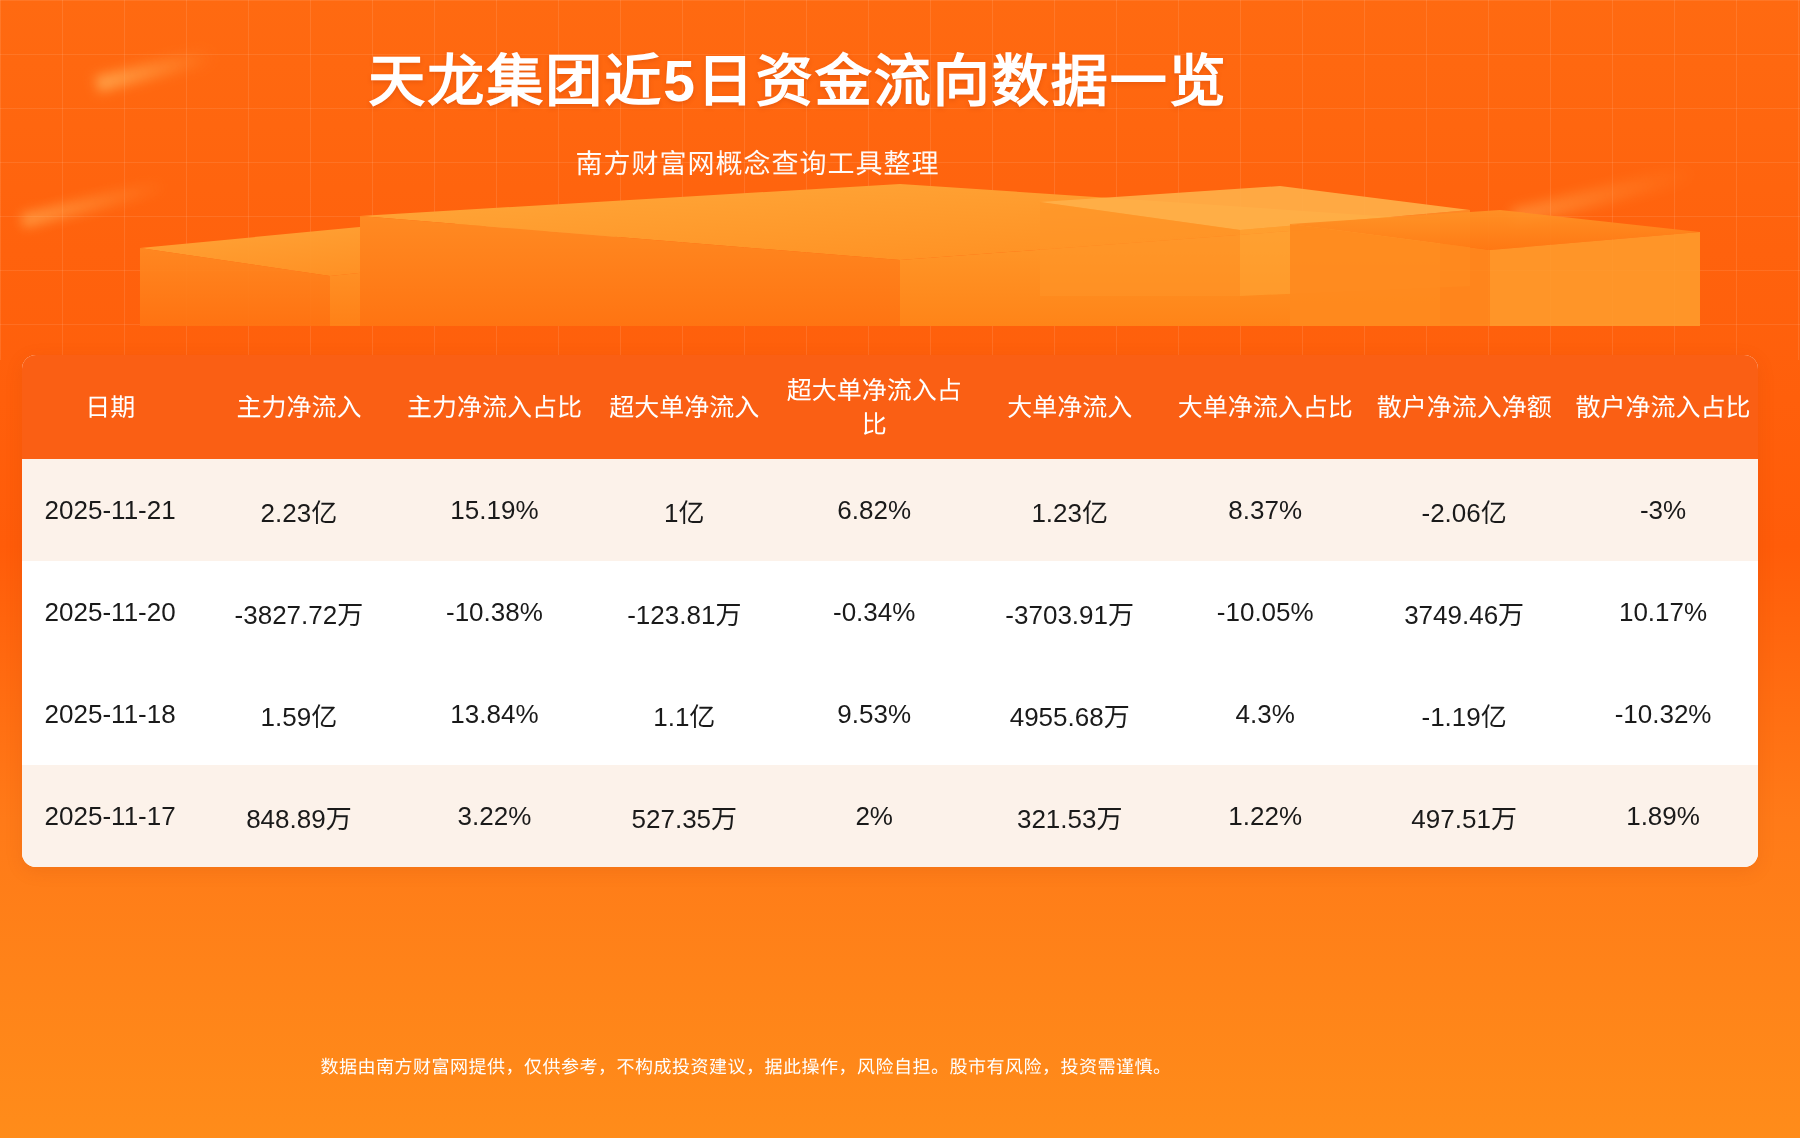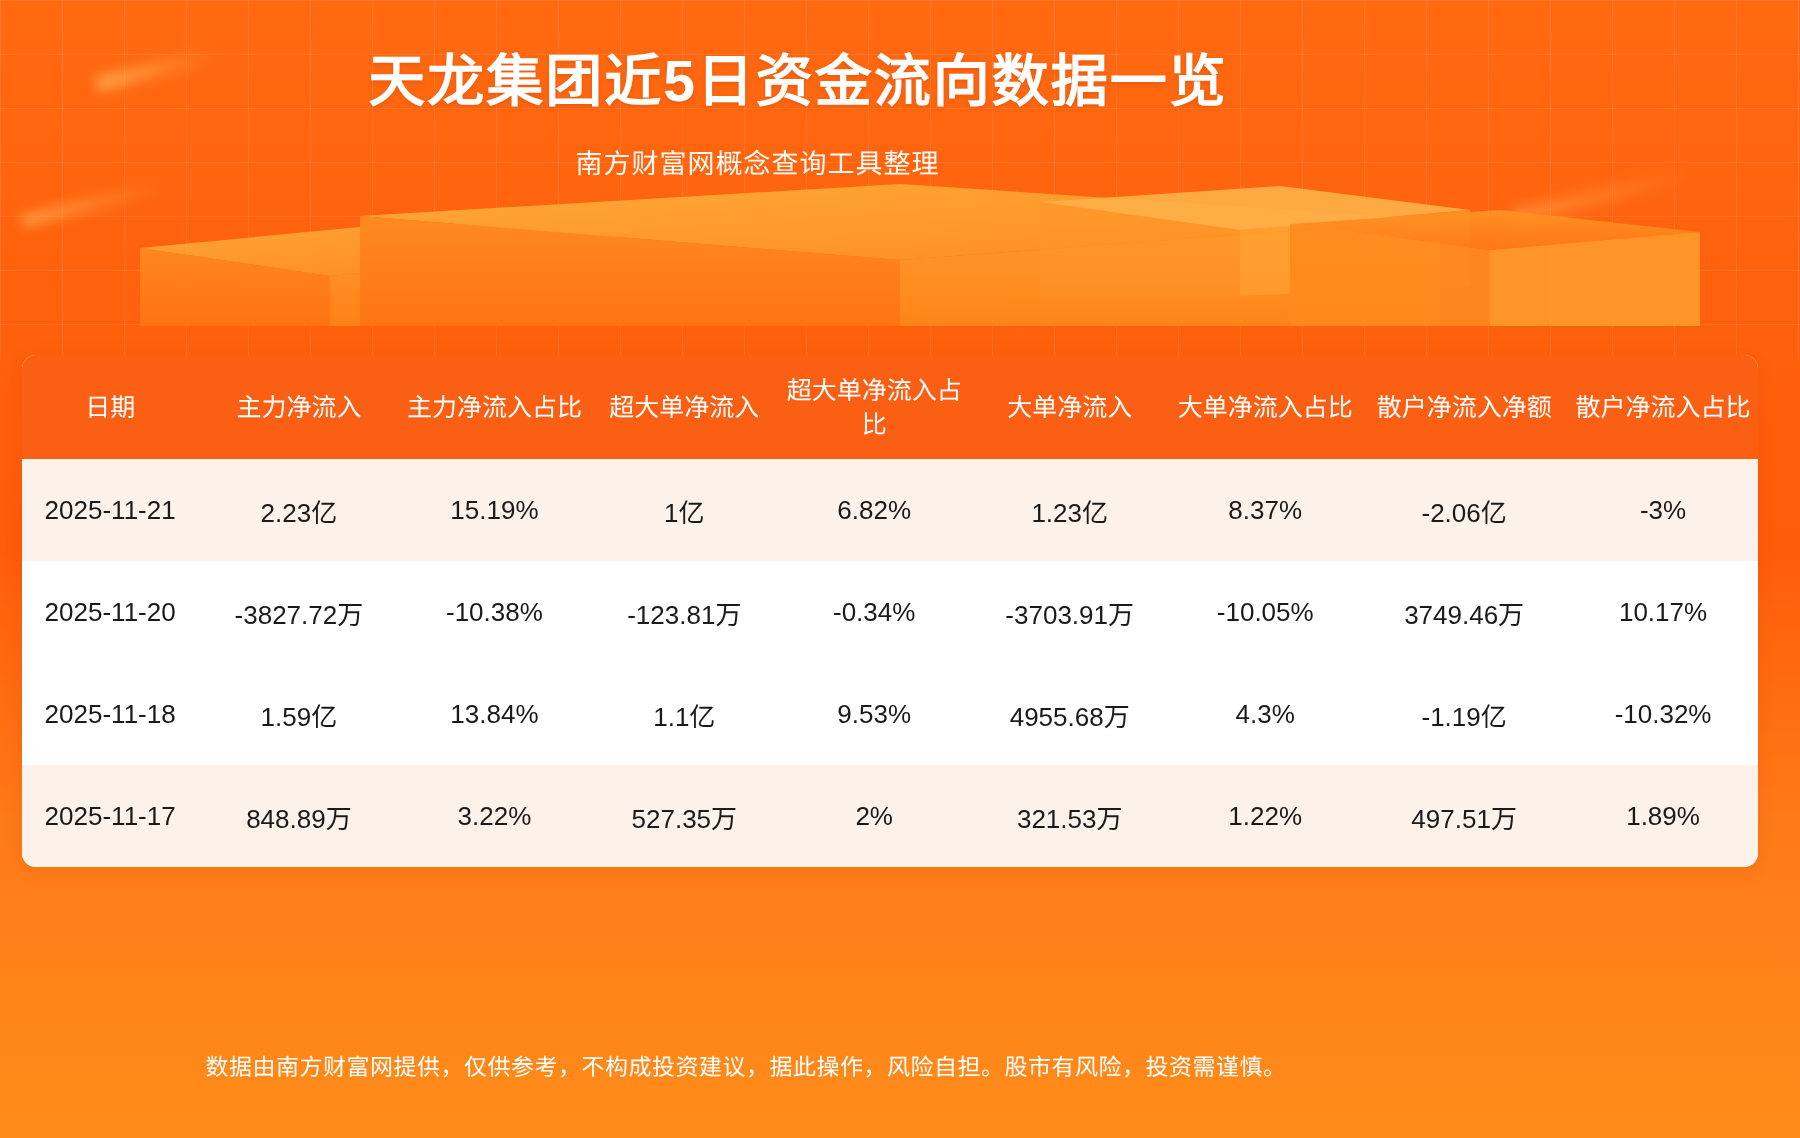--- a/index.html
+++ b/index.html
@@ -174,21 +174,21 @@
     transform: rotate(-8deg);
   }
 
   .footer-note {
     position: absolute;
     left: 0;
     top: 1050px;
     width: 1492px;
     text-align: center;
     color: #ffffff;
-    font-size: 23px;
+    font-size: 18px;
     line-height: 34px;
     letter-spacing: .5px;
   }
 </style>
 </head>
 <body>
 
 <div class="page">
 
   <div class="grid-overlay"></div>

